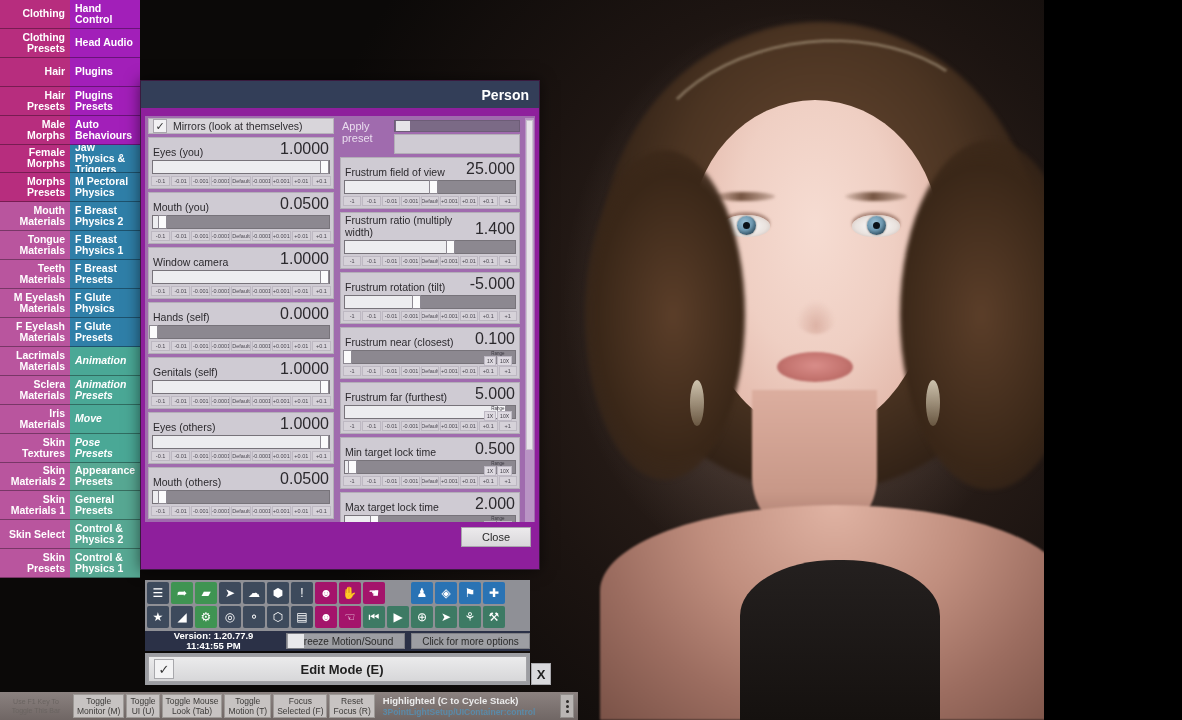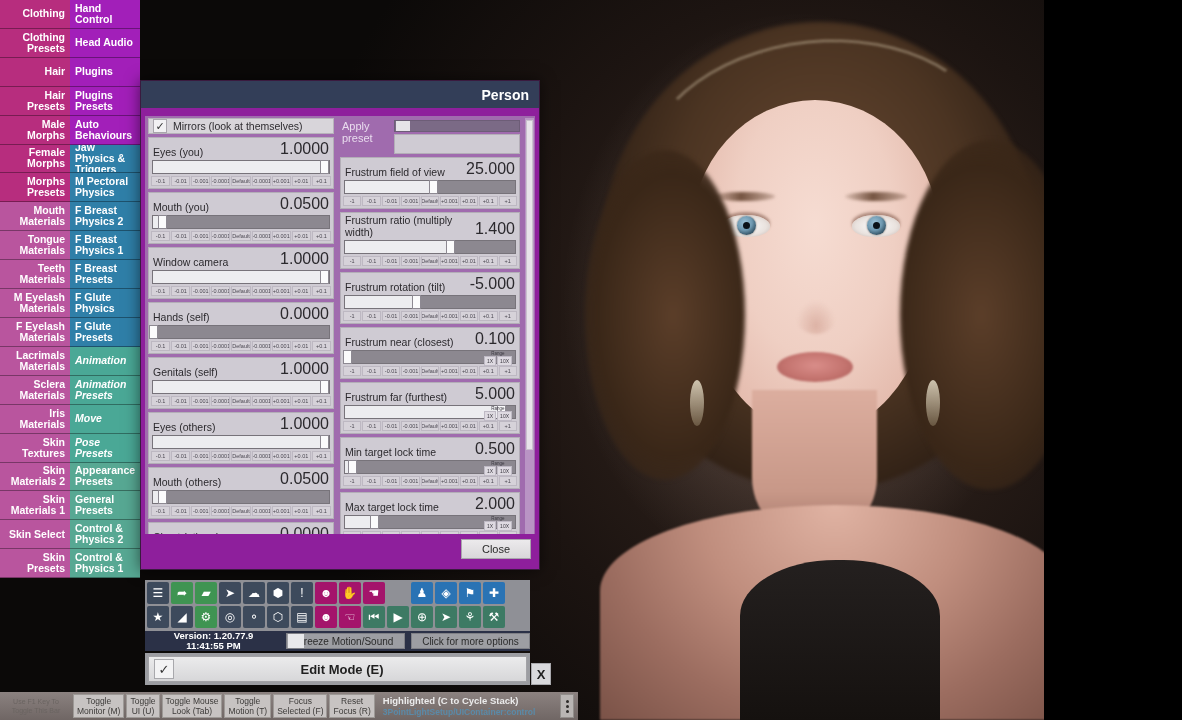--- a/index.html
+++ b/index.html
@@ -228,21 +228,21 @@
 
   
   .apply-block { background: #a06bae; display: flex; gap: 4px; align-items: flex-start; padding: 2px 0 0 2px; }
   .apply-lbl { font-size: 11px; color: #e9dcee; line-height: 12px; width: 48px; }
   .apply-right { flex: 1; display: flex; flex-direction: column; gap: 2px; }
   .apply-bar { height: 12px; background: #7b6a86; position: relative; border: 1px solid #6d5d77; }
   .apply-bar .hk { position: absolute; left: 1px; top: 0; width: 14px; height: 10px; background: #e6e4e8; }
   .apply-field { height: 20px; background: #cfcbd3; border: 1px solid #b3aeb7; }
 
   
-  #panel-footer { position: absolute; left: 0; bottom: 4px; width: 100%; height: 31px; background: #8e1f9c; }
+  #panel-footer { position: absolute; left: 0; bottom: 16px; width: 100%; height: 31px; background: #8e1f9c; }
   #close-button {
     position: absolute; right: 8px; top: 5px; width: 70px; height: 20px;
     background: linear-gradient(180deg,#eceaec 0%, #d9d7da 100%);
     border: 1px solid #a9a5ac;
     display: flex; align-items: center; justify-content: center;
     font-size: 11px; color: #2a2a2a; cursor: pointer;
   }
 
   
   #toolbar {

